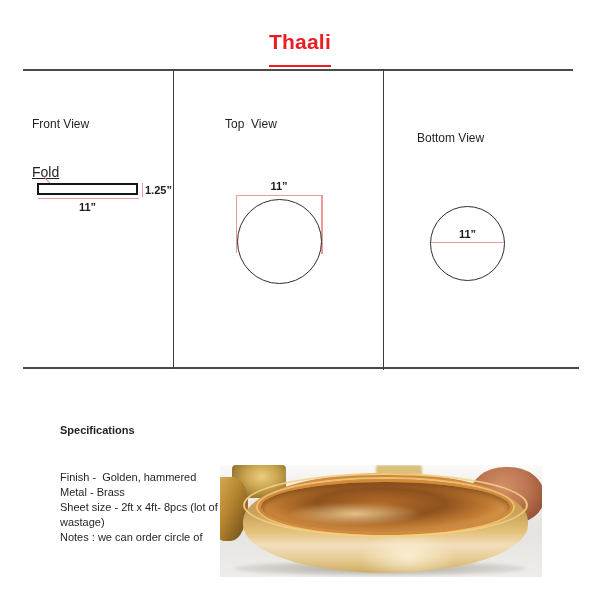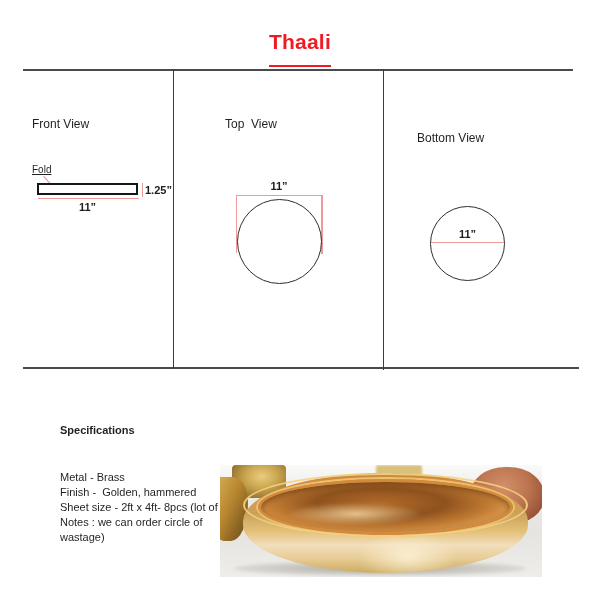--- a/index.html
+++ b/index.html
@@ -28,21 +28,21 @@
 
   
   .hline { background: #4a4a4a; height: 1.8px; }
   .vline { background: #3c3c3c; width: 1.8px; }
 
   
   .dimline { background: #ef9a9a; }
 
   .view-label { font-size: 12px; color: #231f20; }
   .dim-label { font-size: 11px; font-weight: 700; color: #1d1d1d; }
-  .small-label { font-size: 10px; color: #231f20; text-decoration: underline; }
+  .small-label { font-size: 14px; color: #231f20; text-decoration: underline; }
 
   .fold-rect {
     border: 2px solid #161616;
     background: #ffffff;
   }
   .fold-pointer {
     width: 14px; height: 0;
     border-top: 1.5px solid #e88a8a;
     transform: rotate(48deg);
     transform-origin: left top;
@@ -159,25 +159,25 @@
   <div class="abs dimline" style="left:321.3px; top:194.5px; width:1.4px; height:59px;"></div>
   <div class="abs circle" style="left:236.5px; top:198.5px; width:85px; height:85px;"></div>
 
   <div class="abs view-label" style="left:417px; top:119px;margin-top:12px;">Bottom View</div>
   <div class="abs circle" style="left:430px; top:205.5px; width:75px; height:75px;"></div>
   <div class="abs dim-label" style="left:430px; top:227.5px; width:75px; text-align:center;">11”</div>
   <div class="abs dimline" style="left:430.7px; top:241.5px; width:73.6px; height:1.3px;"></div>
 
   <div class="abs spec-heading" style="left:60px; top:424px;">Specifications</div>
   <div class="abs" style="left:60px; top:470px; width:170px;">
+    <div class="spec-line pre">Finish -  Golden, hammered</div>
     <div class="spec-line pre">Metal - Brass</div>
-    <div class="spec-line pre">Finish -  Golden, hammered</div>
     <div class="spec-line pre">Sheet size - 2ft x 4ft- 8pcs (lot of</div>
+    <div class="spec-line pre">wastage)</div>
     <div class="spec-line pre">Notes : we can order circle of</div>
-    <div class="spec-line pre">wastage)</div>
   </div>
 
   <div class="abs photo">
     <div class="photo-bg"></div>
     <div class="brass-tumbler"></div>
     <div class="behind-item"></div>
     <div class="copper-pot"></div>
     <div class="brass-bowl"></div>
     <div class="plate-shadow"></div>
     <div class="plate-outer">

